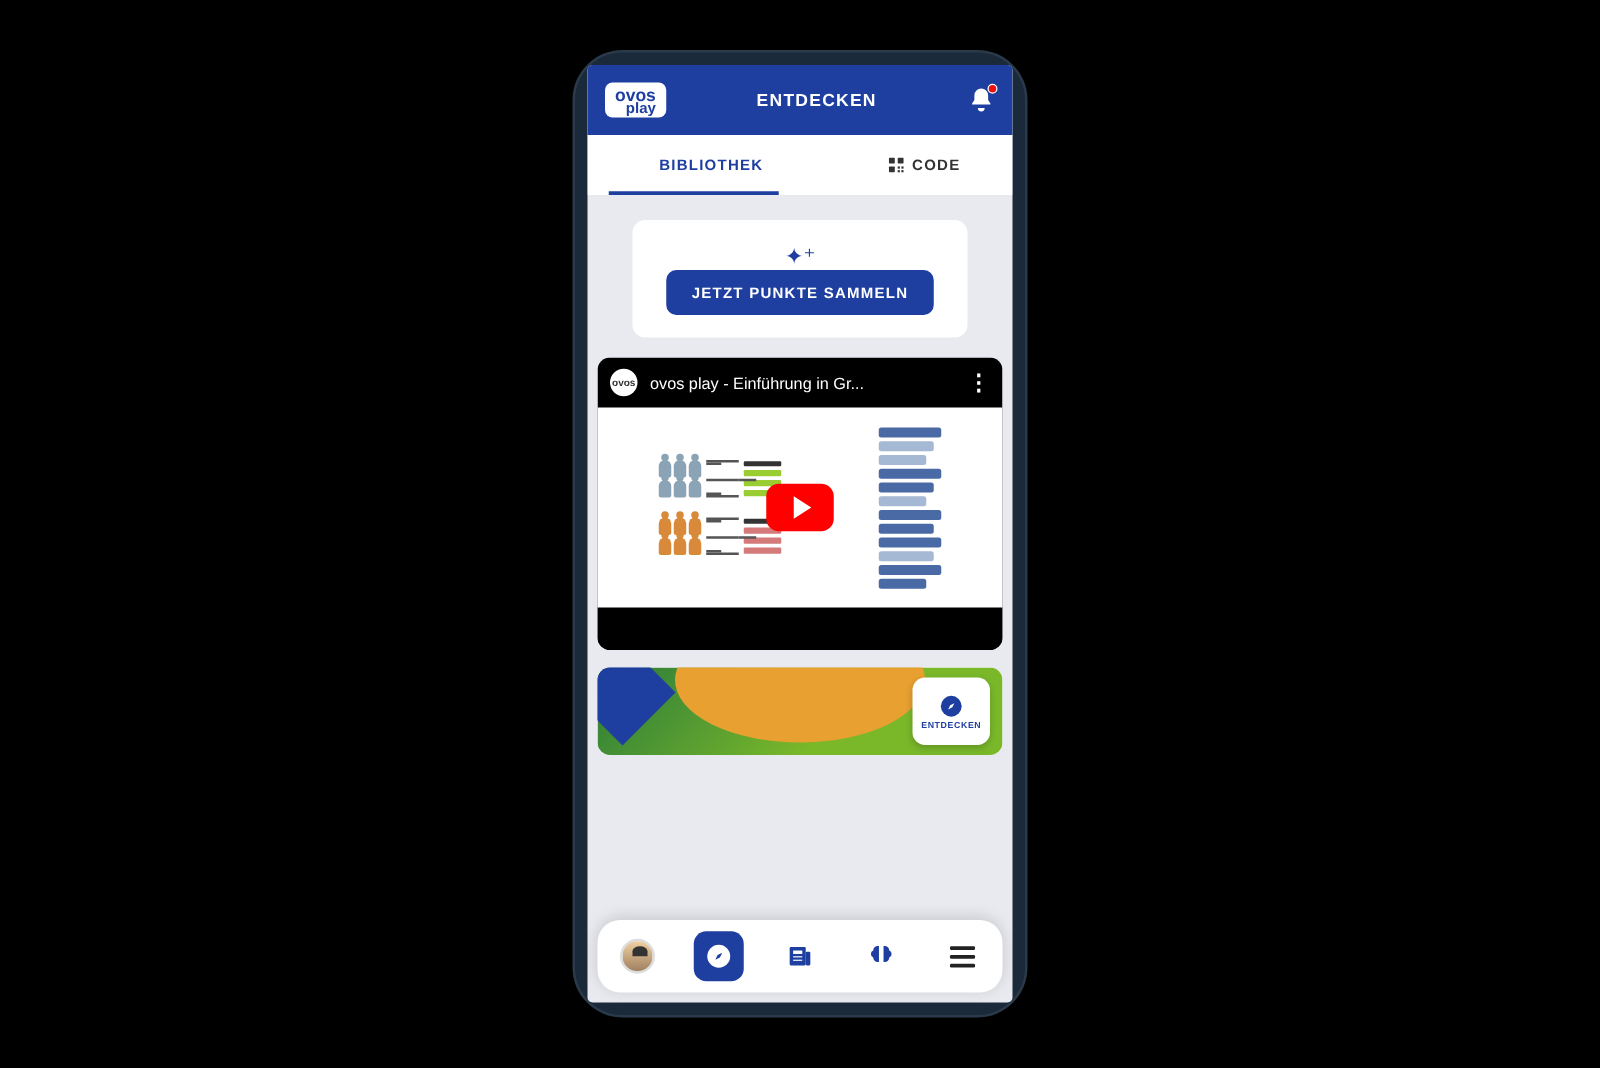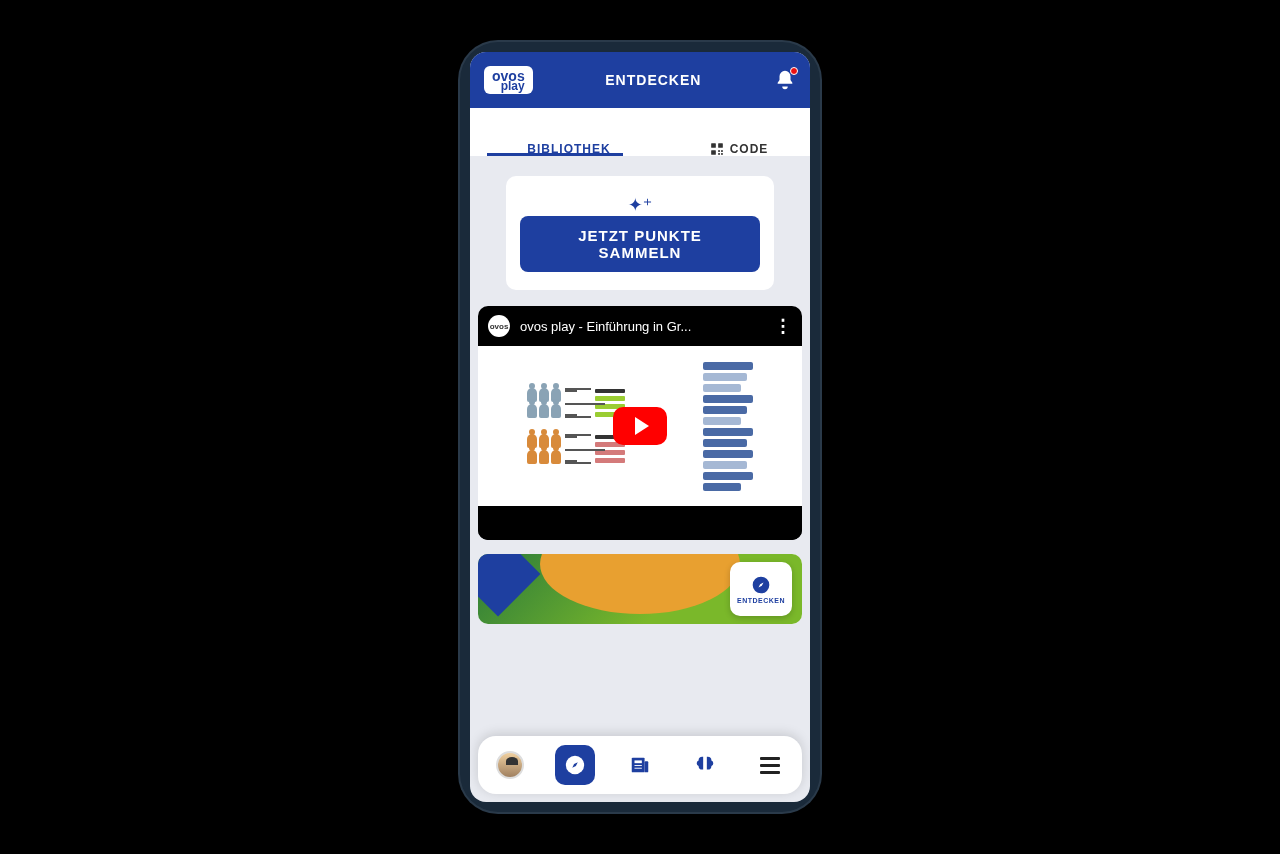--- a/index.html
+++ b/index.html
@@ -13,21 +13,21 @@
     width: 360px; height: 770px;
     background: #1a2a3a;
     border-radius: 38px;
     padding: 10px;
     position: relative;
     box-shadow: 0 0 0 2px #2a3a4a;
   }
   .screen {
     width: 100%; height: 100%;
     background: #e8eaf0;
-    border-radius: 16px;
+    border-radius: 4px;
     overflow: hidden;
     display: flex; flex-direction: column;
     position: relative;
   }
   
   .hdr {
     background: #1e3fa0;
     height: 56px;
     display: flex; align-items: center; justify-content: space-between;
     padding: 0 14px;
@@ -39,39 +39,39 @@
     line-height: 0.9; text-align: left;
     display: flex; flex-direction: column; align-items: flex-start;
   }
   .logo .l2 { font-size: 12px; margin-top: -1px; align-self: flex-end; }
   .hdr-title { color: #fff; font-weight: 700; font-size: 14px; letter-spacing: 1px; }
   .bell { position: relative; width: 22px; height: 22px; }
   .bell svg { fill: #fff; }
   .bell .dot { position: absolute; top: -2px; right: -2px; width: 8px; height: 8px; background: #e11; border-radius: 50%; border: 1px solid #fff; }
   
   .tabs { background: #fff; display: flex; height: 48px; }
-  .tab { flex: 1; display: flex; align-items: flex-end; justify-content: center; gap: 6px; font-size: 12px; font-weight: 700; letter-spacing: 1px; color: #333; cursor: pointer; padding-left: 28px; }
+  .tab { flex: 1; display: flex; align-items: center; justify-content: center; gap: 6px; font-size: 12px; font-weight: 700; letter-spacing: 1px; color: #333; cursor: pointer; padding-left: 28px; }
   .tab.active { color: #1e3fa0; position: relative; }
   .tab.active::after { content:""; position:absolute; bottom:0; left:10%; right:10%; height:3px; background:#1e3fa0; }
   .qr { width:14px; height:14px; display:inline-block; }
   
   .content { flex:1; overflow-y:auto; padding: 14px 8px 80px 8px; position:relative; }
   .content::-webkit-scrollbar { width:4px; }
   .content::-webkit-scrollbar-thumb { background:#aaa; border-radius:2px; }
   
   .card-pts {
     background:#fff; border-radius:10px; margin: 6px 28px 16px 28px;
     padding:18px 14px; text-align:center;
   }
   .spark { font-size:18px; color:#1e3fa0; }
   .pts-text { font-size:10px; font-weight:700; letter-spacing:.5px; color:#222; margin:10px 0 14px; line-height:1.4; }
   .pts-text b { font-weight:900; }
   .btn-primary {
     background:#1e3fa0; color:#fff; border:none; border-radius:8px;
-    padding:11px 20px; font-size:15px; font-weight:800; letter-spacing:1px;
+    padding:11px 20px; font-size:12px; font-weight:800; letter-spacing:1px;
     cursor:pointer;
   }
   
   .card-kb { background:#fff; border-radius:10px; margin:0 0 14px 0; overflow:hidden; }
   .kb-hd { display:flex; justify-content:space-between; align-items:center; padding:12px 14px; }
   .kb-title { color:#1e3fa0; font-size:20px; font-weight:800; }
   .ext { width:18px; height:18px; color:#1e3fa0; }
   
   .video { background:#000; }
   .vbar { height:40px; display:flex; align-items:center; padding:0 10px; gap:10px; }

